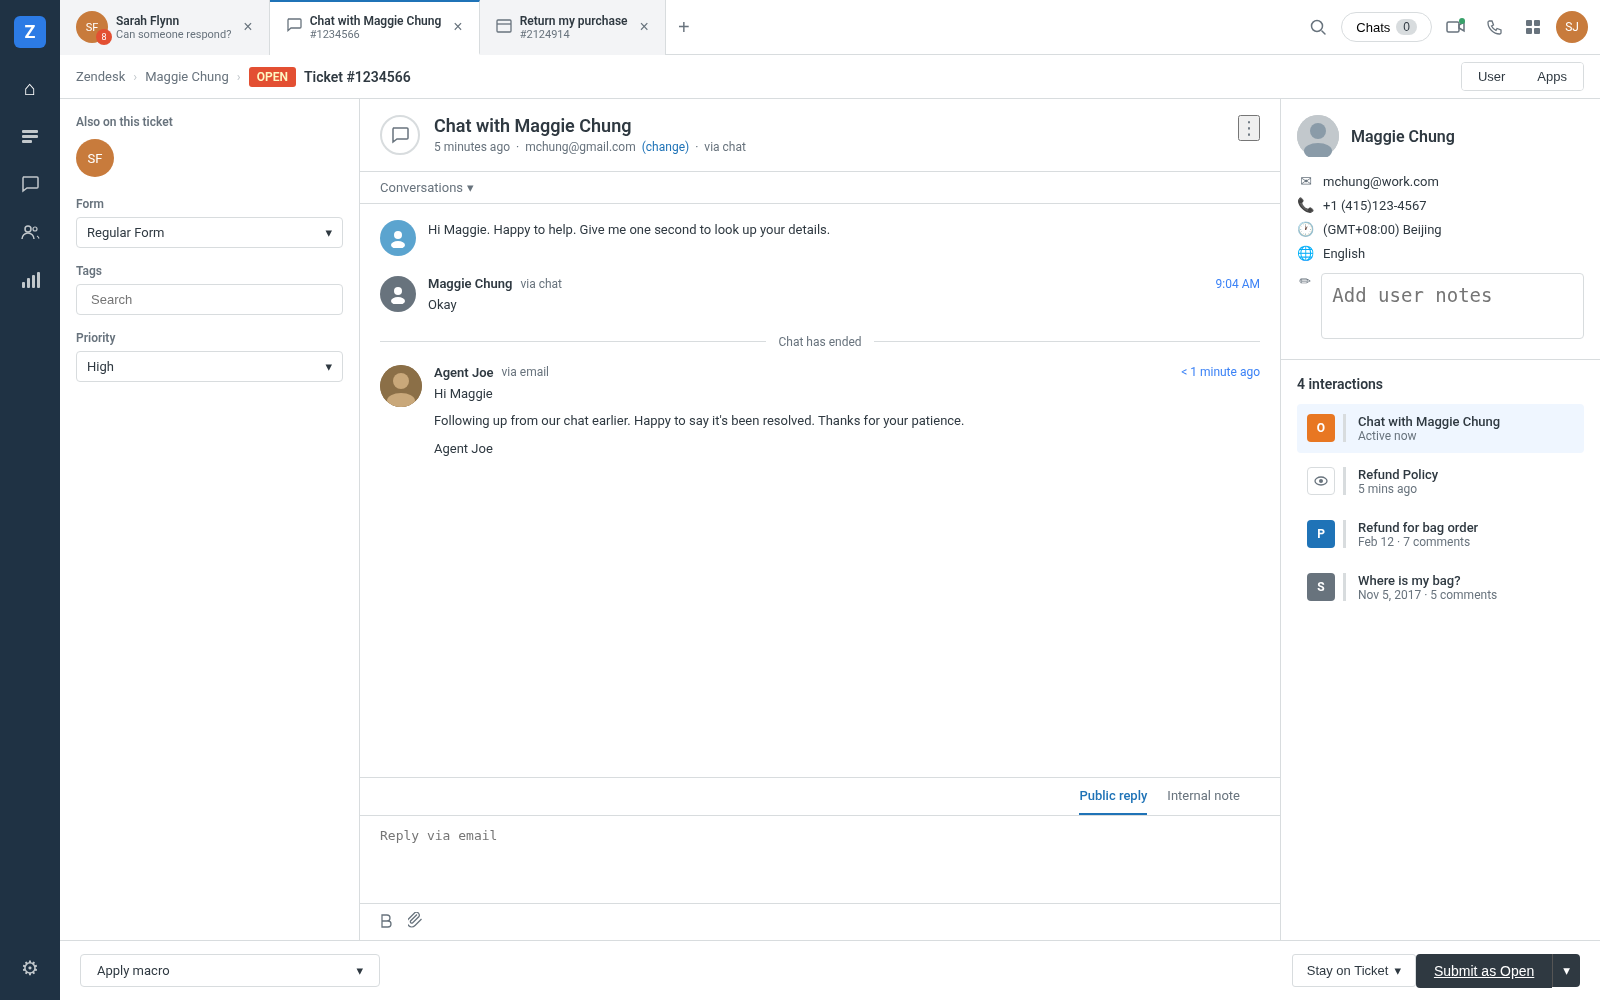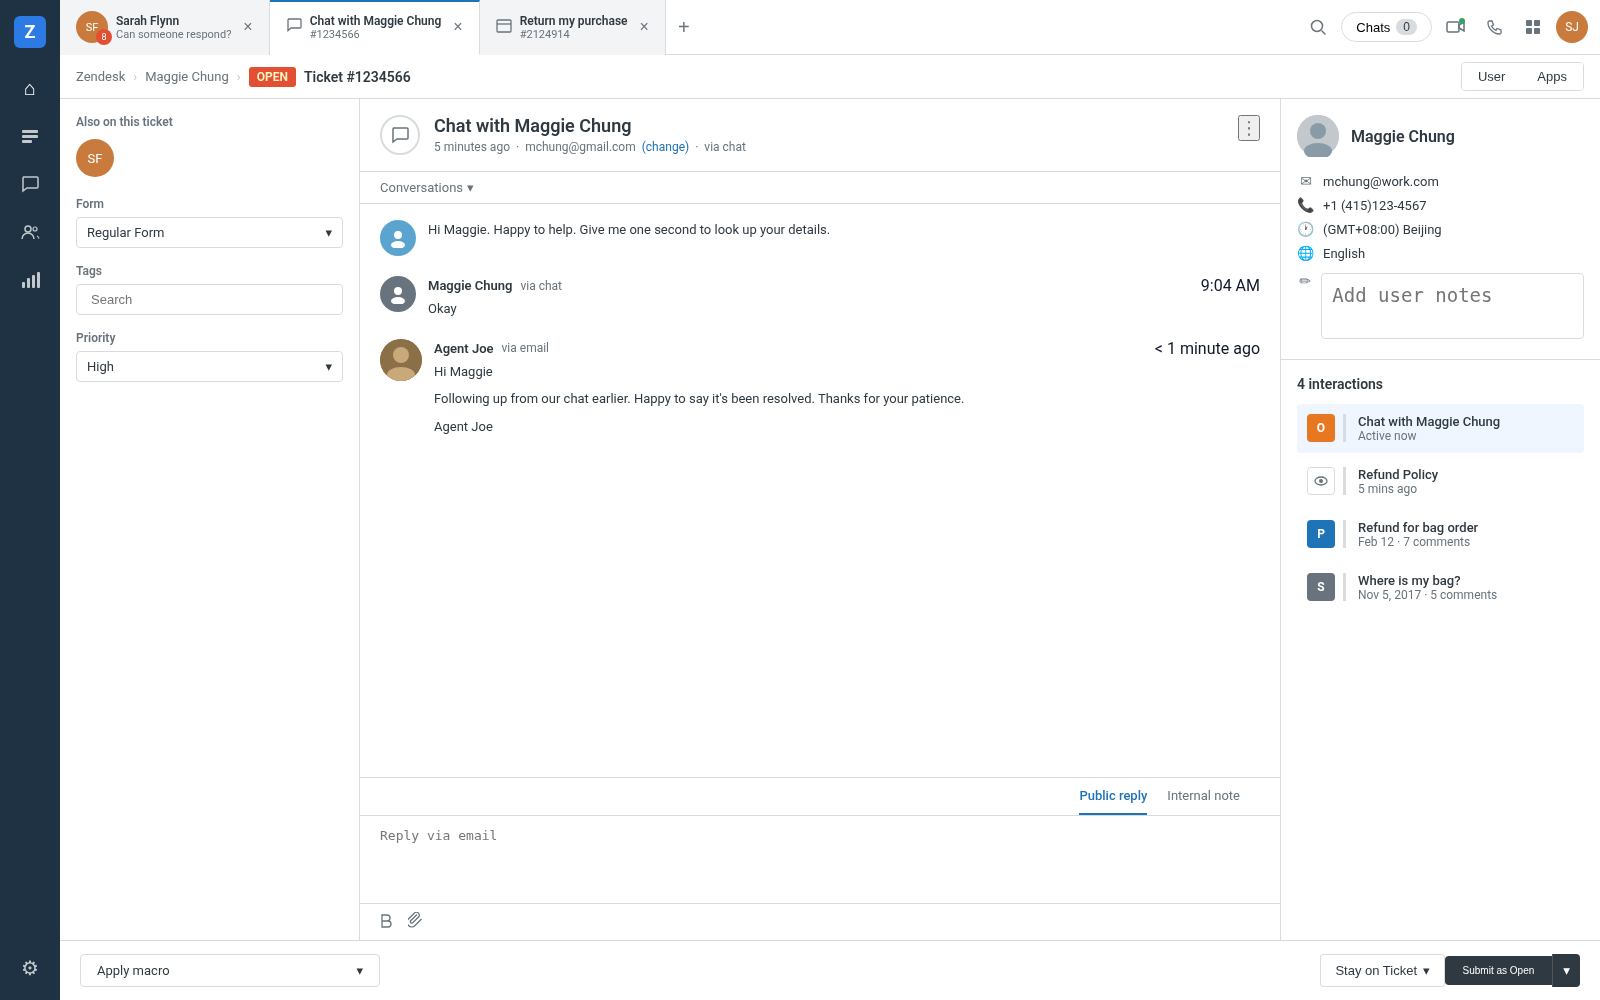--- a/index.html
+++ b/index.html
@@ -52,40 +52,40 @@
     .ticket-meta a { color: #1f73b7; cursor: pointer; }
     .conversation-tabs { padding: 8px 20px; border-bottom: 1px solid #d8dcde; }
     .conv-tab { font-size: 13px; color: #68737d; cursor: pointer; display: inline-flex; align-items: center; gap: 4px; }
     .messages-area { flex: 1; overflow-y: auto; padding: 16px 20px; }
     .message { display: flex; gap: 12px; margin-bottom: 20px; }
     .msg-avatar { width: 36px; height: 36px; border-radius: 50%; flex-shrink: 0; background: #68737d; display: flex; align-items: center; justify-content: center; color: white; font-size: 12px; overflow: hidden; }
     .msg-body { flex: 1; }
     .msg-header { display: flex; align-items: center; gap: 8px; margin-bottom: 4px; flex-wrap: wrap; }
     .msg-name { font-size: 13px; font-weight: 600; }
     .msg-via { font-size: 12px; color: #68737d; }
-    .msg-time { font-size: 16px; color: #0f172a; margin-left: auto; }
+    .msg-time { font-size: 12px; color: #3b82f6; margin-left: auto; }
     .msg-text { font-size: 13px; line-height: 1.5; color: #2f3941; }
     .chat-ended-divider { display: flex; align-items: center; gap: 12px; margin: 16px 0; }
     .chat-ended-line { flex: 1; height: 1px; background: #d8dcde; }
     .chat-ended-text { font-size: 12px; color: #68737d; white-space: nowrap; }
 
     
     .reply-area { border-top: 1px solid #d8dcde; }
     .reply-tabs { display: flex; border-bottom: 1px solid #d8dcde; padding: 0 20px; justify-content: flex-end; }
     .reply-tab { padding: 10px 0; margin-right: 20px; font-size: 13px; cursor: pointer; color: #68737d; border-bottom: 2px solid transparent; }
     .reply-tab.active { color: #1f73b7; border-bottom-color: #1f73b7; font-weight: 500; }
     .reply-input { width: 100%; border: none; padding: 12px 20px; font-size: 13px; color: #c2c8cc; resize: none; outline: none; min-height: 80px; }
     .reply-toolbar { padding: 8px 20px; display: flex; align-items: center; gap: 12px; border-top: 1px solid #d8dcde; }
     .toolbar-icon { color: #68737d; cursor: pointer; font-size: 16px; }
 
     
     .bottom-bar { height: 60px; background: #fff; border-top: 1px solid #d8dcde; display: flex; align-items: center; padding: 0 20px; gap: 12px; }
     .macro-btn { display: flex; align-items: center; gap: 8px; padding: 8px 16px; border: 1px solid #d8dcde; border-radius: 4px; background: #fff; cursor: pointer; font-size: 13px; color: #2f3941; flex: 1; max-width: 300px; justify-content: space-between; }
     .stay-ticket-btn { margin-left: auto; display: flex; align-items: center; gap: 6px; padding: 8px 14px; border: 1px solid #d8dcde; border-radius: 3px; background: #fff; cursor: pointer; font-size: 13px; color: #2f3941; }
-    .submit-btn { background: #2f3941; color: #fff; border: none; padding: 9px 18px; border-radius: 4px 0 0 4px; font-size: 10px; cursor: pointer; }
+    .submit-btn { background: #2f3941; color: #fff; border: none; padding: 9px 18px; border-radius: 4px 0 0 4px; font-size: 14px; cursor: pointer; text-decoration: underline; }
     .submit-dropdown { background: #2f3941; color: #fff; border: none; border-left: 1px solid #555; padding: 9px 10px; border-radius: 0 4px 4px 0; cursor: pointer; }
 
     
     .user-profile { padding: 16px; border-bottom: 1px solid #d8dcde; }
     .user-profile-header { display: flex; align-items: center; gap: 12px; margin-bottom: 12px; }
     .user-profile-avatar { width: 42px; height: 42px; border-radius: 50%; background: #c2c8cc; display: flex; align-items: center; justify-content: center; font-size: 18px; color: #68737d; }
     .user-profile-name { font-size: 16px; font-weight: 600; }
     .user-info-row { display: flex; align-items: center; gap: 8px; padding: 4px 0; font-size: 13px; color: #2f3941; }
     .user-info-icon { color: #68737d; font-size: 14px; width: 18px; text-align: center; }
     .user-notes-input { width: 100%; padding: 10px; border: 1px solid #d8dcde; border-radius: 4px; font-size: 19px; color: #c2c8cc; resize: none; min-height: 60px; outline: none; }
@@ -333,20 +333,25 @@
             <div class="msg-body">
               <div class="msg-header">
                 <span class="msg-name">Maggie Chung</span>
                 <span class="msg-via">via chat</span>
                 <span class="msg-time">9:04 AM</span>
               </div>
               <div class="msg-text">Okay</div>
             </div>
           </div>
 
+          <div class="chat-ended-divider">
+            <div class="chat-ended-line"></div>
+            <span class="chat-ended-text">Chat has ended</span>
+            <div class="chat-ended-line"></div>
+          </div>
 
           <div class="message">
             <div class="msg-avatar" style="background:#8b6f47;width:42px;height:42px;border-radius:50%;overflow:hidden;flex-shrink:0;">
               <svg width="42" height="42" viewBox="0 0 42 42" fill="none">
                   <rect width="42" height="42" rx="21" fill="#8b6f47"></rect>
                   <circle cx="21" cy="16" r="8" fill="#c9a87a"></circle>
                   <ellipse cx="21" cy="36" rx="14" ry="8" fill="#c9a87a"></ellipse>
                 </svg>
             </div>
             <div class="msg-body">

